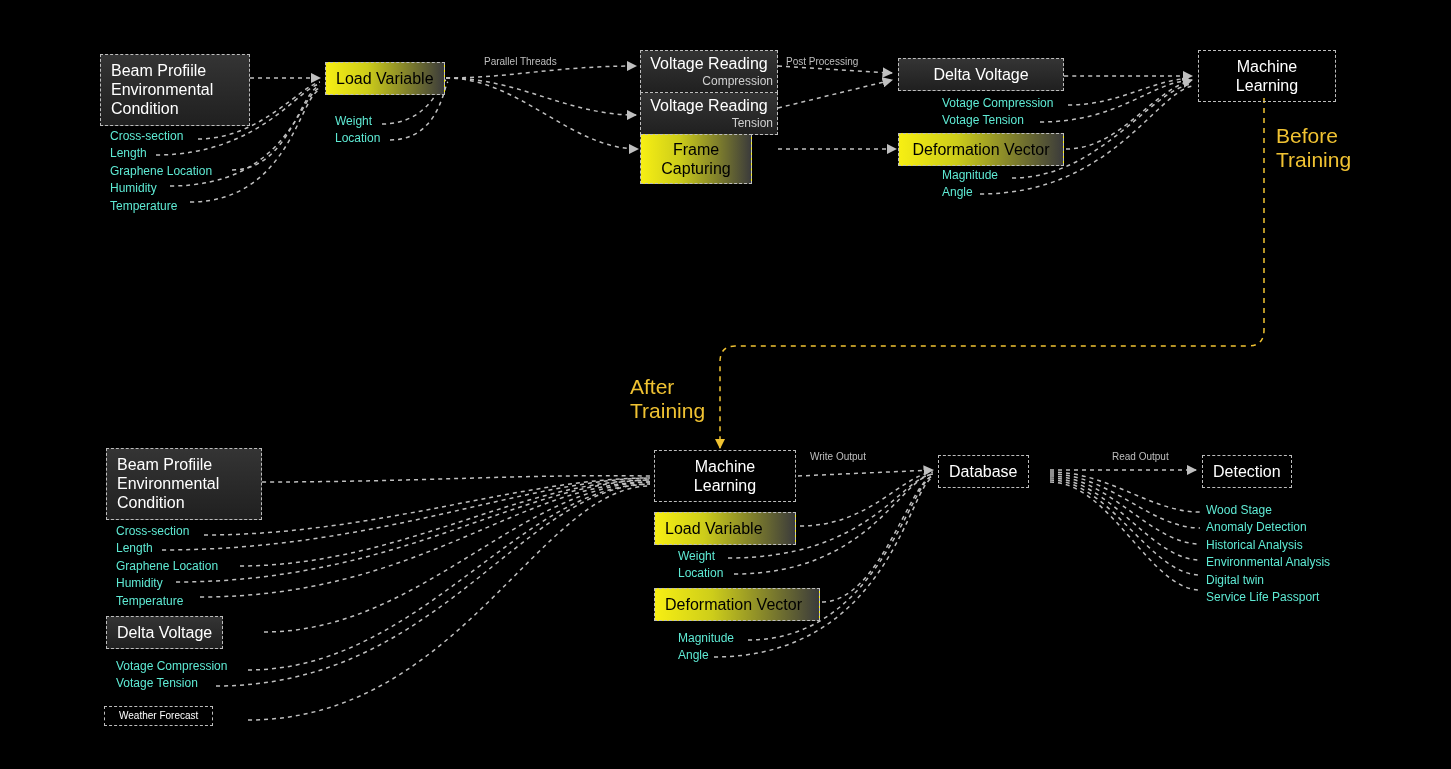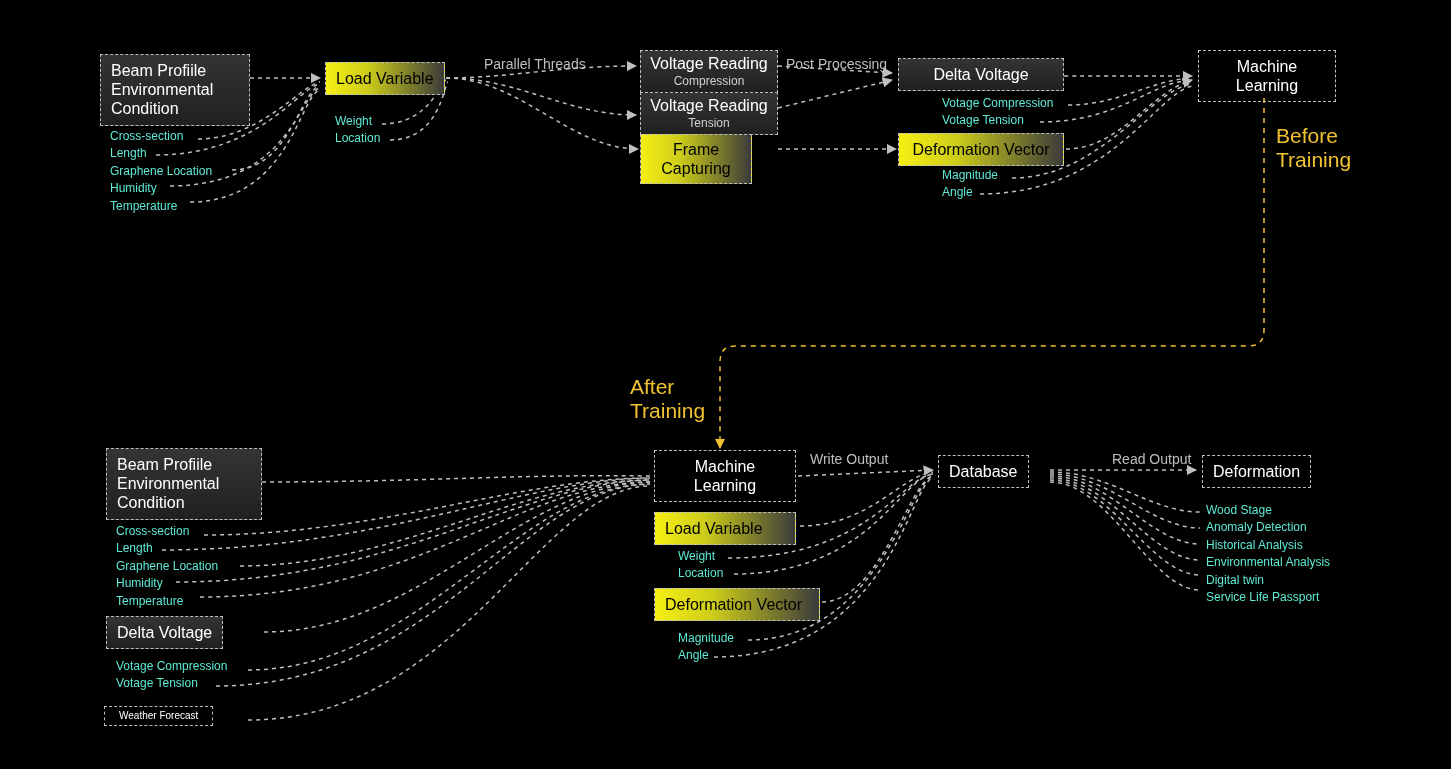--- a/index.html
+++ b/index.html
@@ -1,22 +1,22 @@
 <!DOCTYPE html>
 <html><head>
 <meta charset="utf-8">
 <style>
   html,body{margin:0;padding:0;background:#000;color:#e7e7e7;font-family:Arial,Helvetica,sans-serif;width:1451px;height:769px;overflow:hidden}
   .node{position:absolute;border:1.5px dashed #bdbdbd;border-radius:0;padding:6px 10px;box-sizing:border-box;background:linear-gradient(180deg,#3b3b3b 0%,#151515 100%);color:#fff;font-size:16px;line-height:1.2}
   .node.yellow{background:linear-gradient(90deg,#f7ef13 0%,#cdcd1a 35%,#3b3b3b 100%);color:#000}
   .node.gray{background:linear-gradient(180deg,#343434 0%,#202020 100%)}
   .node.outline{background:transparent}
-  .sub{font-size:12px;color:#d0d0d0;text-align:center;margin-top:1px}
+  .sub{font-size:12px;color:#d0d0d0;text-align:right;margin-top:1px}
   .info{position:absolute;color:#5eead4;font-size:12px;line-height:1.45}
-  .label{position:absolute;color:#bfbfbf;font-size:14px}
+  .label{position:absolute;color:#bfbfbf;font-size:10px}
   .accent{color:#f0c232;font-size:21px}
   svg{position:absolute;top:0;left:0;width:1451px;height:769px;pointer-events:none}
   .center{text-align:center}
 </style>
 </head>
 <body>
 
 <svg>
   <defs>
     <marker id="aw" viewBox="0 0 10 10" refX="9" refY="5" markerWidth="7" markerHeight="7" orient="auto">
@@ -174,21 +174,21 @@
   <div>Magnitude</div>
   <div>Angle</div>
 </div>
 
 <div class="label" style="left:810px;top:451px">Write Output</div>
 
 <div class="node outline" style="left:938px;top:455px">Database</div>
 
 <div class="label" style="left:1112px;top:451px">Read Output</div>
 
-<div class="node outline" style="left:1202px;top:455px">Deformation</div>
+<div class="node outline" style="left:1202px;top:455px">Detection</div>
 <div class="info" style="left:1206px;top:502px">
   <div>Wood Stage</div>
   <div>Anomaly Detection</div>
   <div>Historical Analysis</div>
   <div>Environmental Analysis</div>
   <div>Digital twin</div>
   <div>Service Life Passport</div>
 </div>
 
 </body></html>

